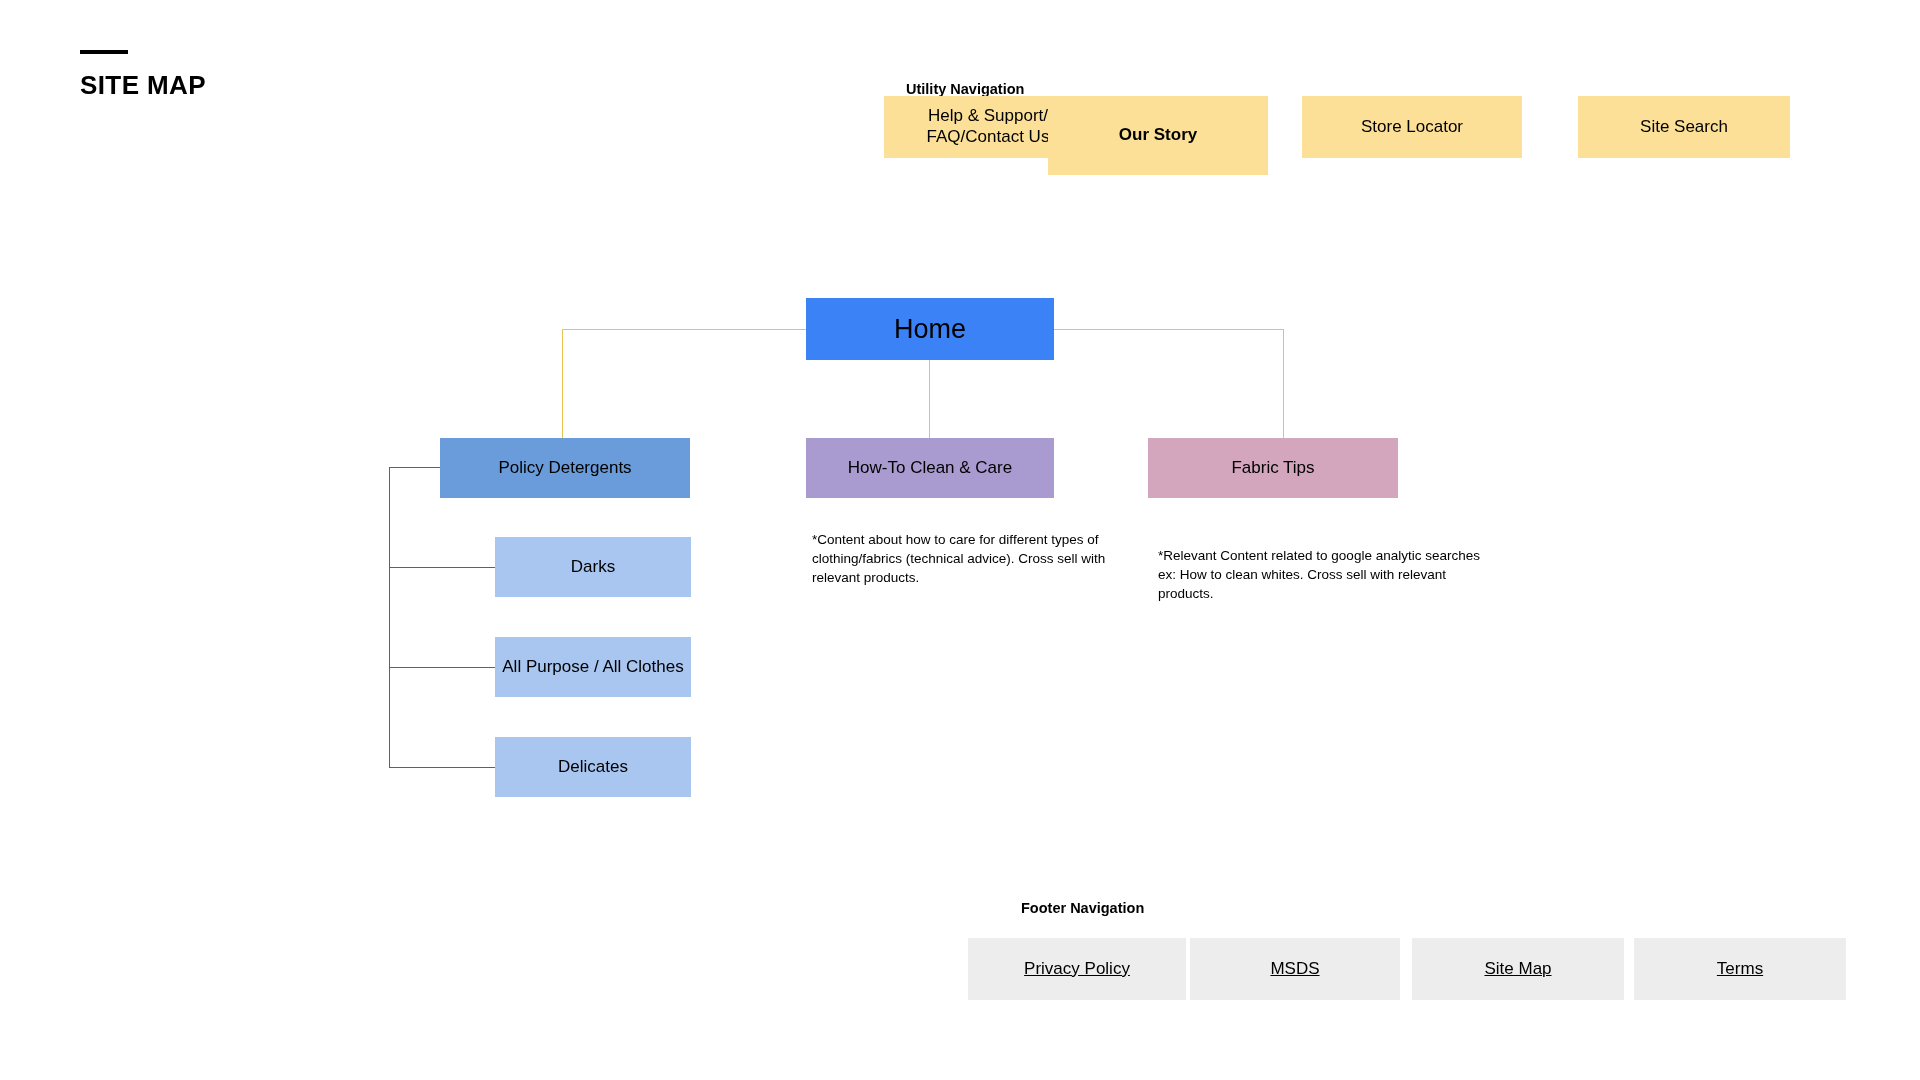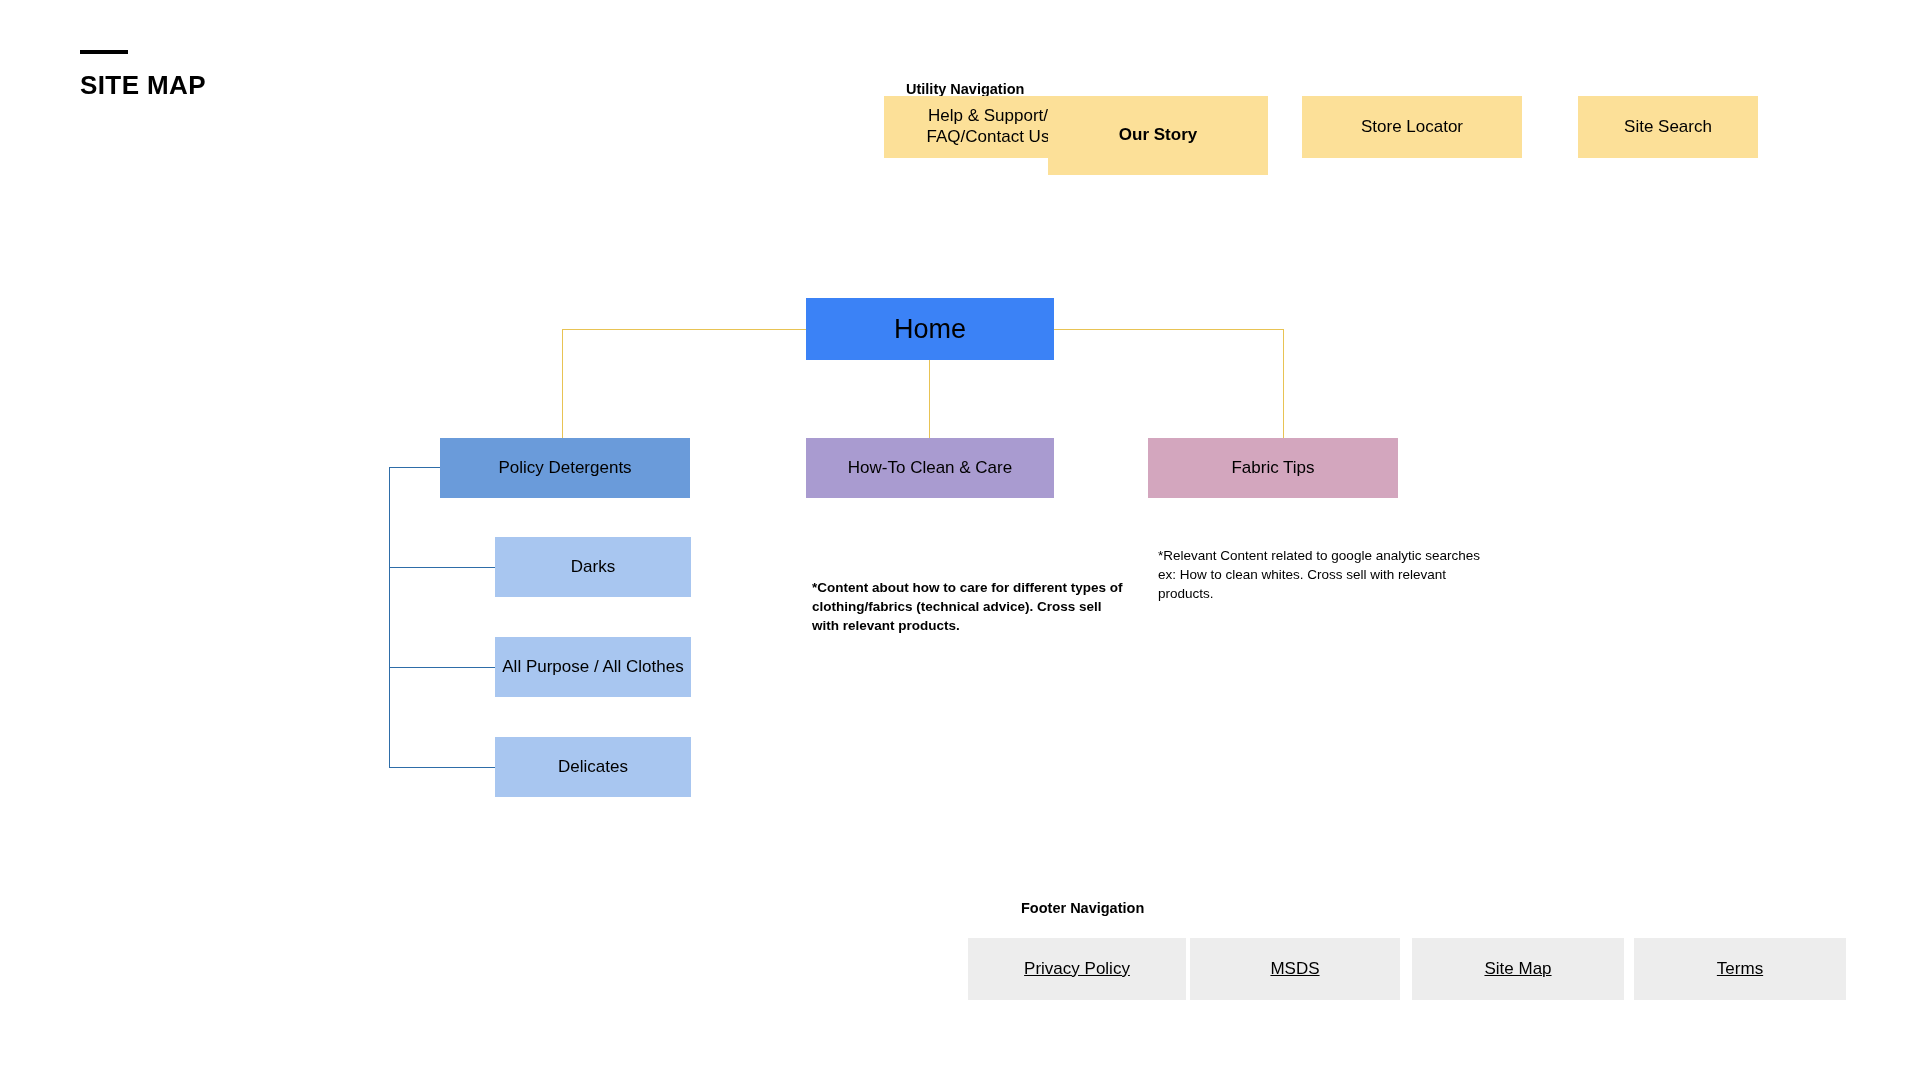--- a/index.html
+++ b/index.html
@@ -95,21 +95,21 @@
   .line-h-blue   { position: absolute; height: 0; border-top: 1.8px solid #2E6DA8; }
   .line-v-blue   { position: absolute; width: 0;  border-left: 1.8px solid #2E6DA8; }
 
   
   .annotation {
     position: absolute;
     font-size: 13.5px;
     line-height: 1.42;
     color: #000000;
   }
-  #annotation-howto  { left: 812px; top: 578px; width: 312px; font-weight: bold; }
+  #annotation-howto  { left: 812px; top: 530px; width: 312px; }
   #annotation-fabric { left: 1158px; top: 546px; width: 330px; }
 </style>
 </head>
 <body>
 
 <div id="canvas">
 
   <div id="title-block">
     <div id="title-rule"></div>
     <div id="page-title">SITE MAP</div>
@@ -119,21 +119,21 @@
 
   <div class="node chip chip-utility" style="left:884px; top:96px; width:208px; height:62px;">
     <span>Help &amp; Support/ FAQ/Contact Us</span>
   </div>
   <div class="node chip chip-utility" style="left:1048px; top:96px; width:220px; height:79px;font-weight:bold;">
     <span>Our Story</span>
   </div>
   <div class="node chip chip-utility" style="left:1302px; top:96px; width:220px; height:62px;align-items:center;">
     <span>Store Locator</span>
   </div>
-  <div class="node chip chip-utility" style="left:1578px; top:96px; width:180px; height:62px;text-align:center;">
+  <div class="node chip chip-utility" style="left:1578px; top:96px; width:212px; height:62px;text-align:center;">
     <span>Site Search</span>
   </div>
 
   <div class="line-h-yellow" style="left:562px; top:329px; width:246px;"></div>
 
   <div class="line-v-yellow" style="left:562px; top:329px; height:110px;"></div>
 
   <div class="line-v-yellow" style="left:929px; top:359px; height:80px;"></div>
 
   <div class="line-h-yellow" style="left:1052px; top:329px; width:232px;"></div>

